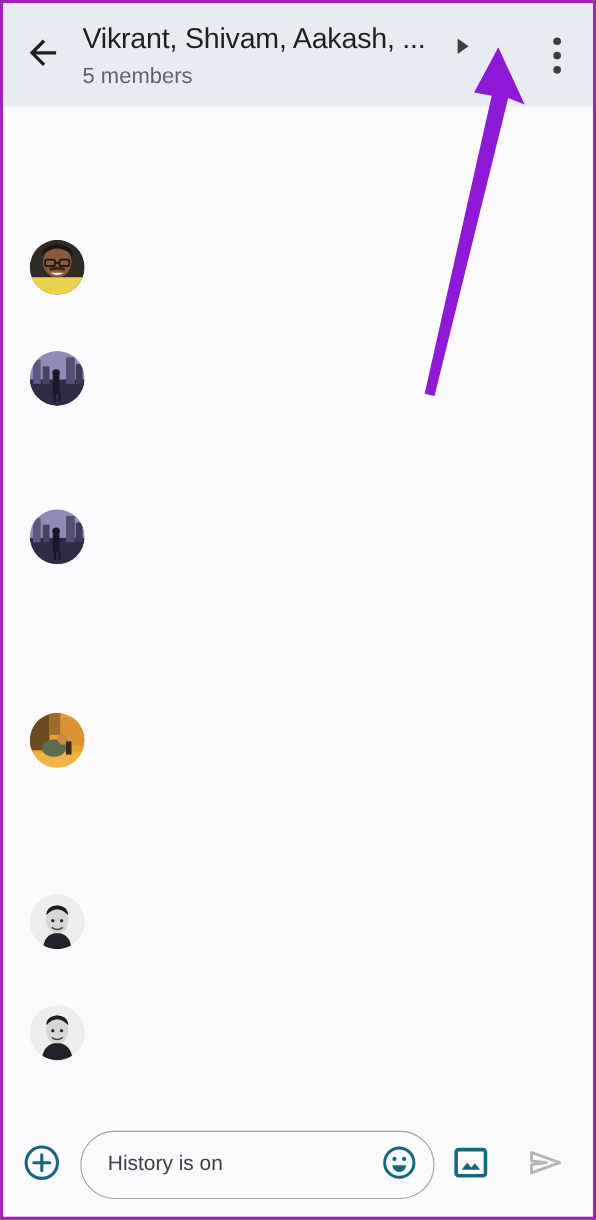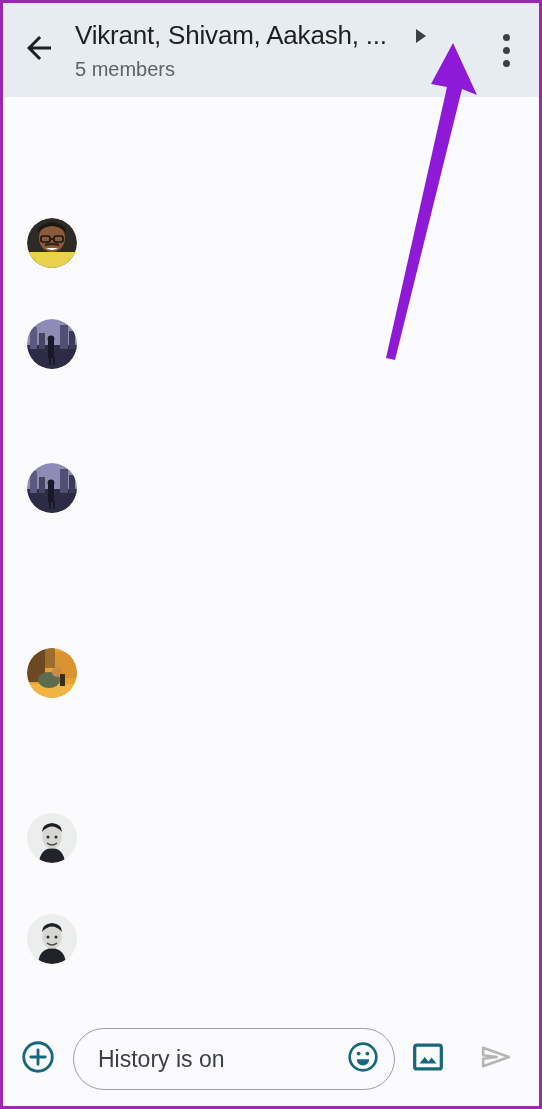--- a/index.html
+++ b/index.html
@@ -45,21 +45,21 @@
 
   #header-center {
     flex: 1;
     padding-top: 17px;
     min-width: 0;
     cursor: pointer;
   }
 
   #title-row {
     display: flex;
-    align-items: center;
+    align-items: flex-end;
   }
 
   #chat-title {
     font-size: 26px;
     color: #1f1f1f;
     letter-spacing: -0.2px;
     white-space: nowrap;
     overflow: hidden;
   }
 
@@ -164,21 +164,21 @@
     padding: 0 14px 0 24px;
     cursor: text;
   }
 
   #msg-input {
     flex: 1;
     border: none;
     outline: none;
     background: transparent;
     font-family: "Liberation Sans", sans-serif;
-    font-size: 23px;
+    font-size: 19px;
     color: #3c4043;
     min-width: 0;
   }
   #msg-input::placeholder { color: #3c4043; opacity: 1; }
 
   #emoji-btn {
     flex: none;
     display: flex;
     align-items: center;
     justify-content: center;

